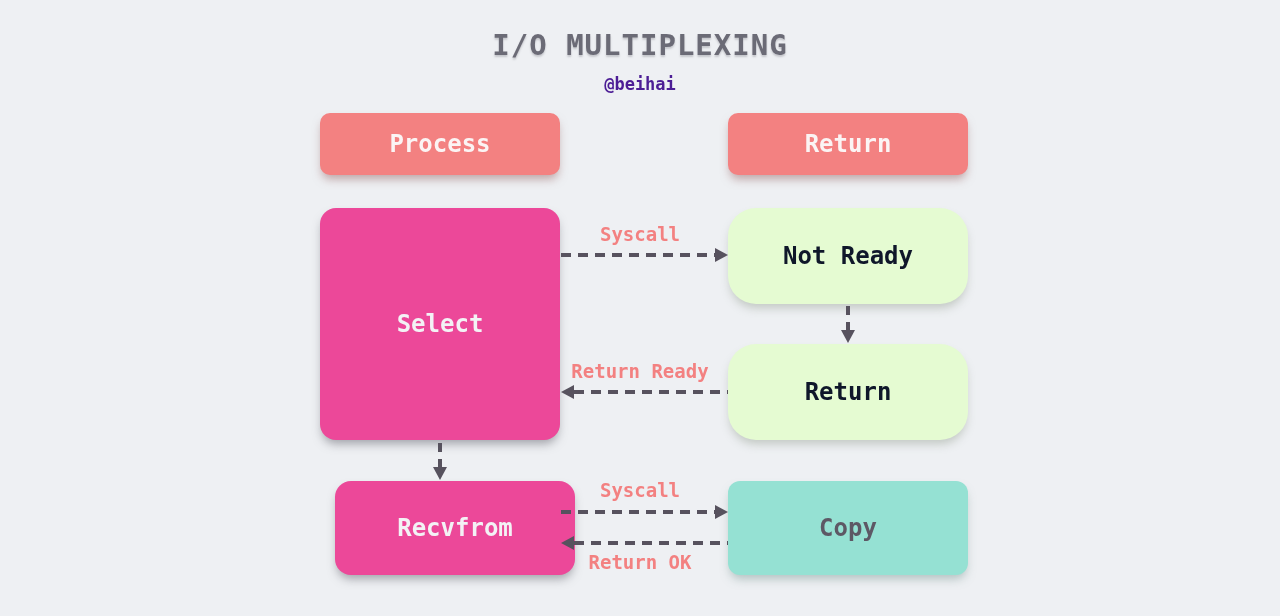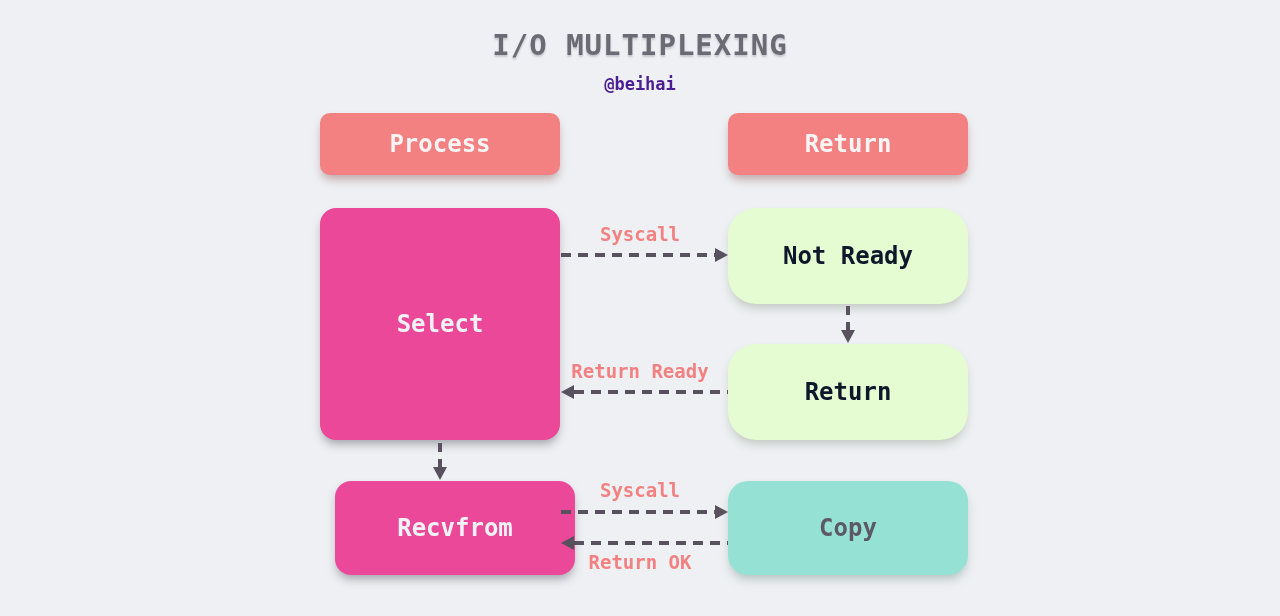--- a/index.html
+++ b/index.html
@@ -42,21 +42,21 @@
   .node-recvfrom{left:320px;top:481px;width:240px;height:94px;margin-left:15px;}
 
   .node-green{
     background:#e5fbd2;color:#0f172a;font-size:24px;border-radius:28px;
     box-shadow:0 6px 10px -2px rgba(140,150,135,0.45);
   }
   .node-notready{left:728px;top:208px;width:240px;height:96px;}
   .node-ready{left:728px;top:344px;width:240px;height:96px;}
 
   .node-teal{
-    background:#95e1d3;color:#5d5865;font-size:24px;border-radius:20px;
+    background:#95e1d3;color:#5d5865;font-size:24px;border-radius:12px;
     box-shadow:0 6px 10px -2px rgba(120,150,145,0.5);
   }
   .node-copy{left:728px;top:481px;width:240px;height:94px;}
 
   
   .edge{position:absolute;display:flex;align-items:center;}
   .edge.h{height:14px;}
   .edge.v{flex-direction:column;width:14px;align-items:center;}
   .dash-h{
     flex:1;height:4px;

